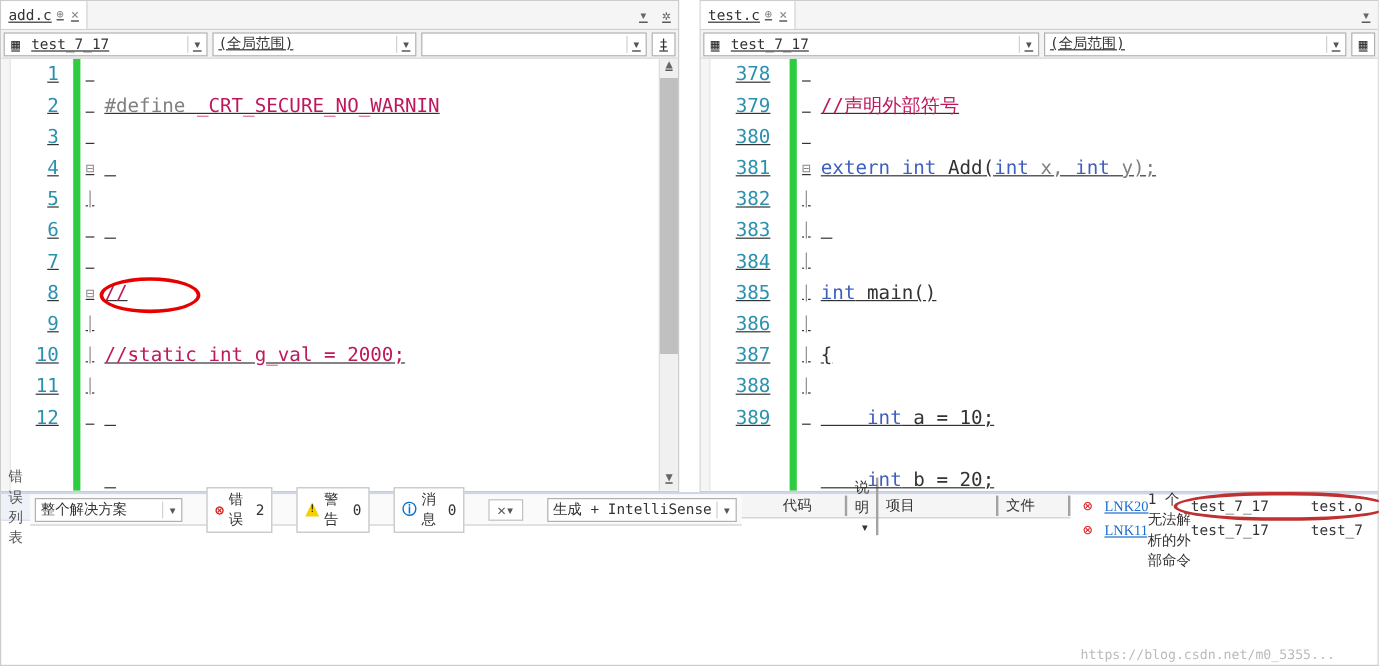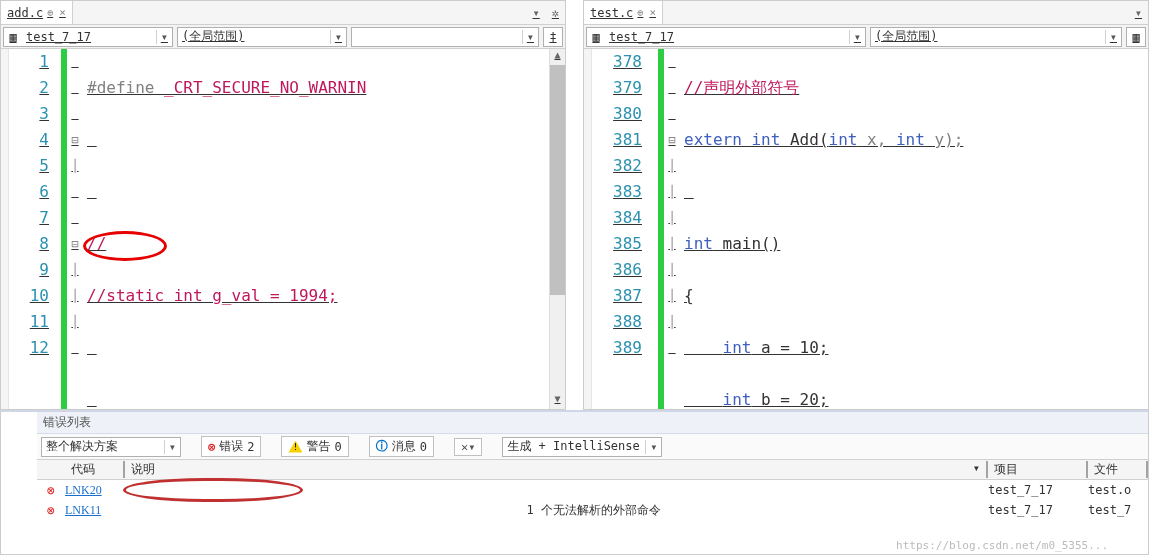--- a/index.html
+++ b/index.html
@@ -35,21 +35,21 @@
 .cg { color:#be185d; }
 .pp { color:#808080; }
 .gray { color:#808080; }
 .purple { color:#be185d; }
 .circle1 { position:absolute; border:3px solid #e60000; border-radius:50%/50%; width:84px; height:30px; top:182px; left:0px; pointer-events:none; }
 .scrollbar { width:16px; background:#f0f0f0; border-left:1px solid #ddd; display:flex; flex-direction:column; align-items:center; }
 .scrollbar .arrow { height:16px; font-size:10px; color:#666; }
 .scrollbar .track { flex:1; width:100%; position:relative; }
 .scrollbar .thumb { position:absolute; width:100%; background:#c0c0c0; }
 
-.errors { flex:1; border:1px solid #ccc; border-top:2px solid #cfd6e6; display:flex; flex-direction:column;padding-left:36px; }
+.errors { flex:1; border:1px solid #ccc; border-top:2px solid #cfd6e6; display:flex; flex-direction:row; }
 .ehdr { height:22px; display:flex; align-items:center; padding:0 6px; background:#eef2f8; border-bottom:1px solid #d6dce8; font-size:12px; color:#555; }
 .efilter { height:26px; display:flex; align-items:center; gap:20px; padding:2px 4px; border-bottom:1px solid #d0d0d0; background:#fafafa; }
 .ebtn { display:flex; align-items:center; gap:4px; padding:1px 6px; border:1px solid #c0c0c0; background:#fff; font-size:12px; }
 .ebtn .cnt { color:#333; }
 .icon-err { color:#d22; font-weight:bold; }
 .icon-warn { background:#f7d000; color:#000; width:14px; height:12px; display:flex; align-items:center; justify-content:center; font-size:9px; clip-path: polygon(50% 0,100% 100%,0 100%);}
 .icon-info { color:#0672cb; font-weight:bold; }
 .icon-filter { color:#555; }
 .ecols { display:flex; height:20px; border-bottom:1px solid #d0d0d0; background:#f5f5f5; font-size:12px; align-items:center; }
 .ecols div { padding:0 6px; border-right:2px solid #a3a3a3; }
@@ -125,21 +125,21 @@
           <div>│</div>
             <div>│</div>
             <div>│</div>
             <div>&nbsp;</div>
         </div>
         <div class="codelines">
 <div class="line"><span class="pp">#define </span><span class="purple">_CRT_SECURE_NO_WARNIN</span></div>
 <div class="line">&nbsp;</div>
 <div class="line">&nbsp;</div>
 <div class="line"><span class="cg">//</span></div>
-<div class="line"><span class="cg">//static int g_val = 1994;</span></div>
+<div class="line"><span class="cg">//static int g_val = 2000;</span></div>
 <div class="line">&nbsp;</div>
 <div class="line">&nbsp;</div>
 
 
 
 
 
           <div class="circle1"></div>
         </div>
         <div class="scrollbar">

